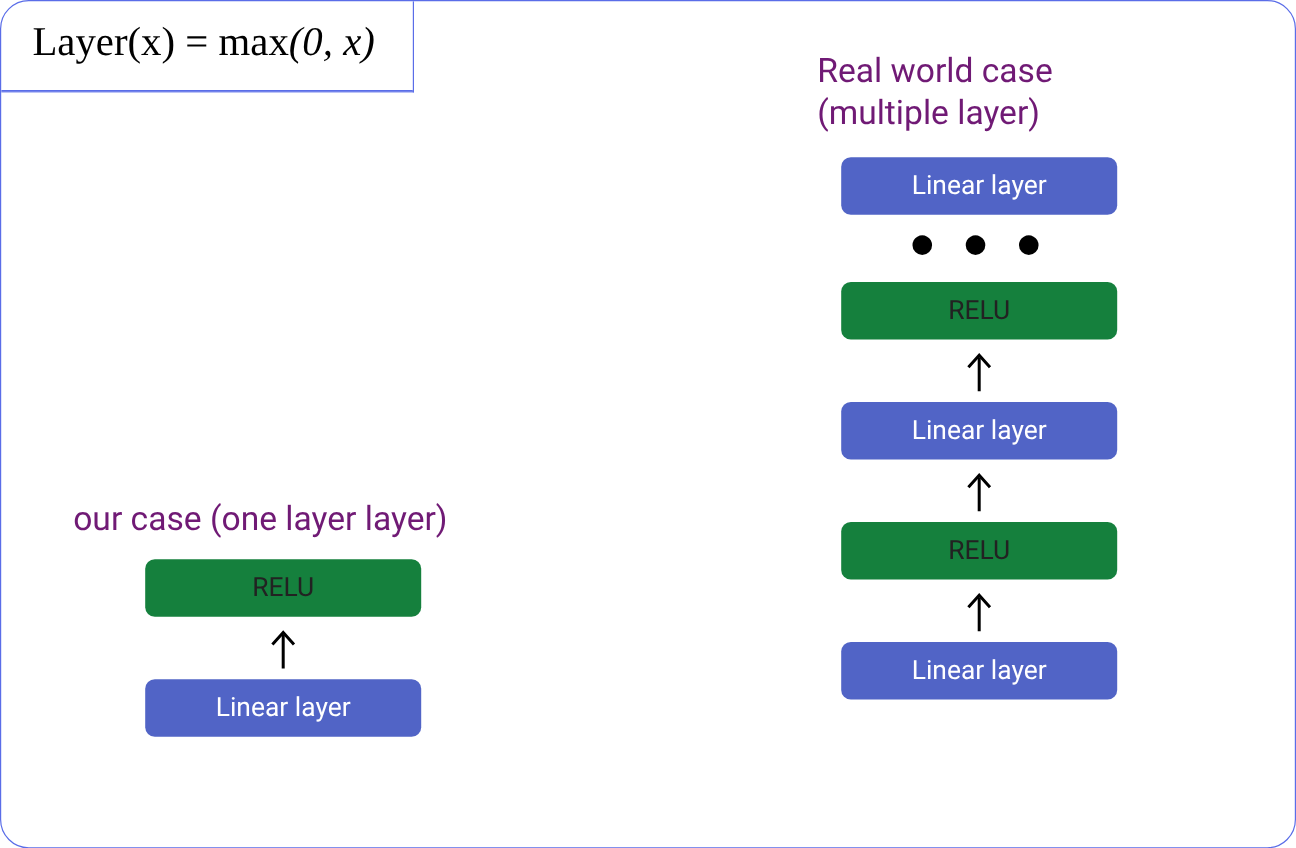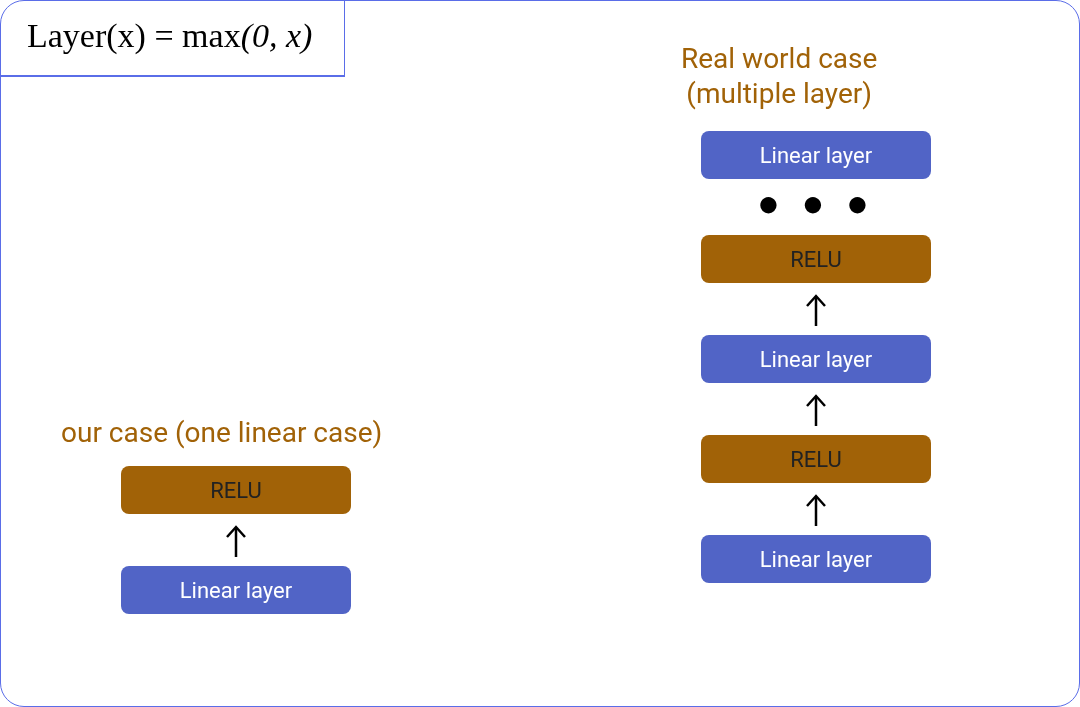--- a/index.html
+++ b/index.html
@@ -45,22 +45,22 @@
     .formula-cell.top {
       border-bottom: 1px solid #5a6de8;
     }
     
     .formula-cell .italic {
       font-style: italic;
     }
     
     .caption {
       font-size: 28px;
-      color: #a16207;
-      text-align: center;
+      color: #701a75;
+      text-align: left;
     }
     
     .caption.left {
       position: absolute;
       top: 415px;
       left: 60px;
     }
     
     .caption.right {
       position: absolute;
@@ -97,21 +97,21 @@
       font-size: 22px;
       font-weight: 400;
     }
     
     .block.linear {
       background: #5164c6;
       color: #fff;
     }
     
     .block.relu {
-      background: #a16207;
+      background: #15803d;
       color: #222;
     }
     
     .arrow {
       display: flex;
       align-items: center;
       justify-content: center;
       height: 40px;
     }
     
@@ -134,21 +134,21 @@
 <body>
 
 <div class="outer-frame">
 
   <div class="formulas">
     <div class="formula-cell top">
       <span>Layer(x)</span><span> = </span><span>max</span><span class="italic">(0, x)</span>
     </div>
   </div>
 
-  <div class="caption left">our case (one linear case)</div>
+  <div class="caption left">our case (one layer layer)</div>
 
   <div class="caption right">
     <span>Real world case</span><br>
     <span>(multiple layer)</span>
   </div>
 
   <div class="stack left-stack">
     <div class="block linear">Linear layer</div>
     <div class="arrow">
       <svg width="26" height="38" viewBox="0 0 26 38">

